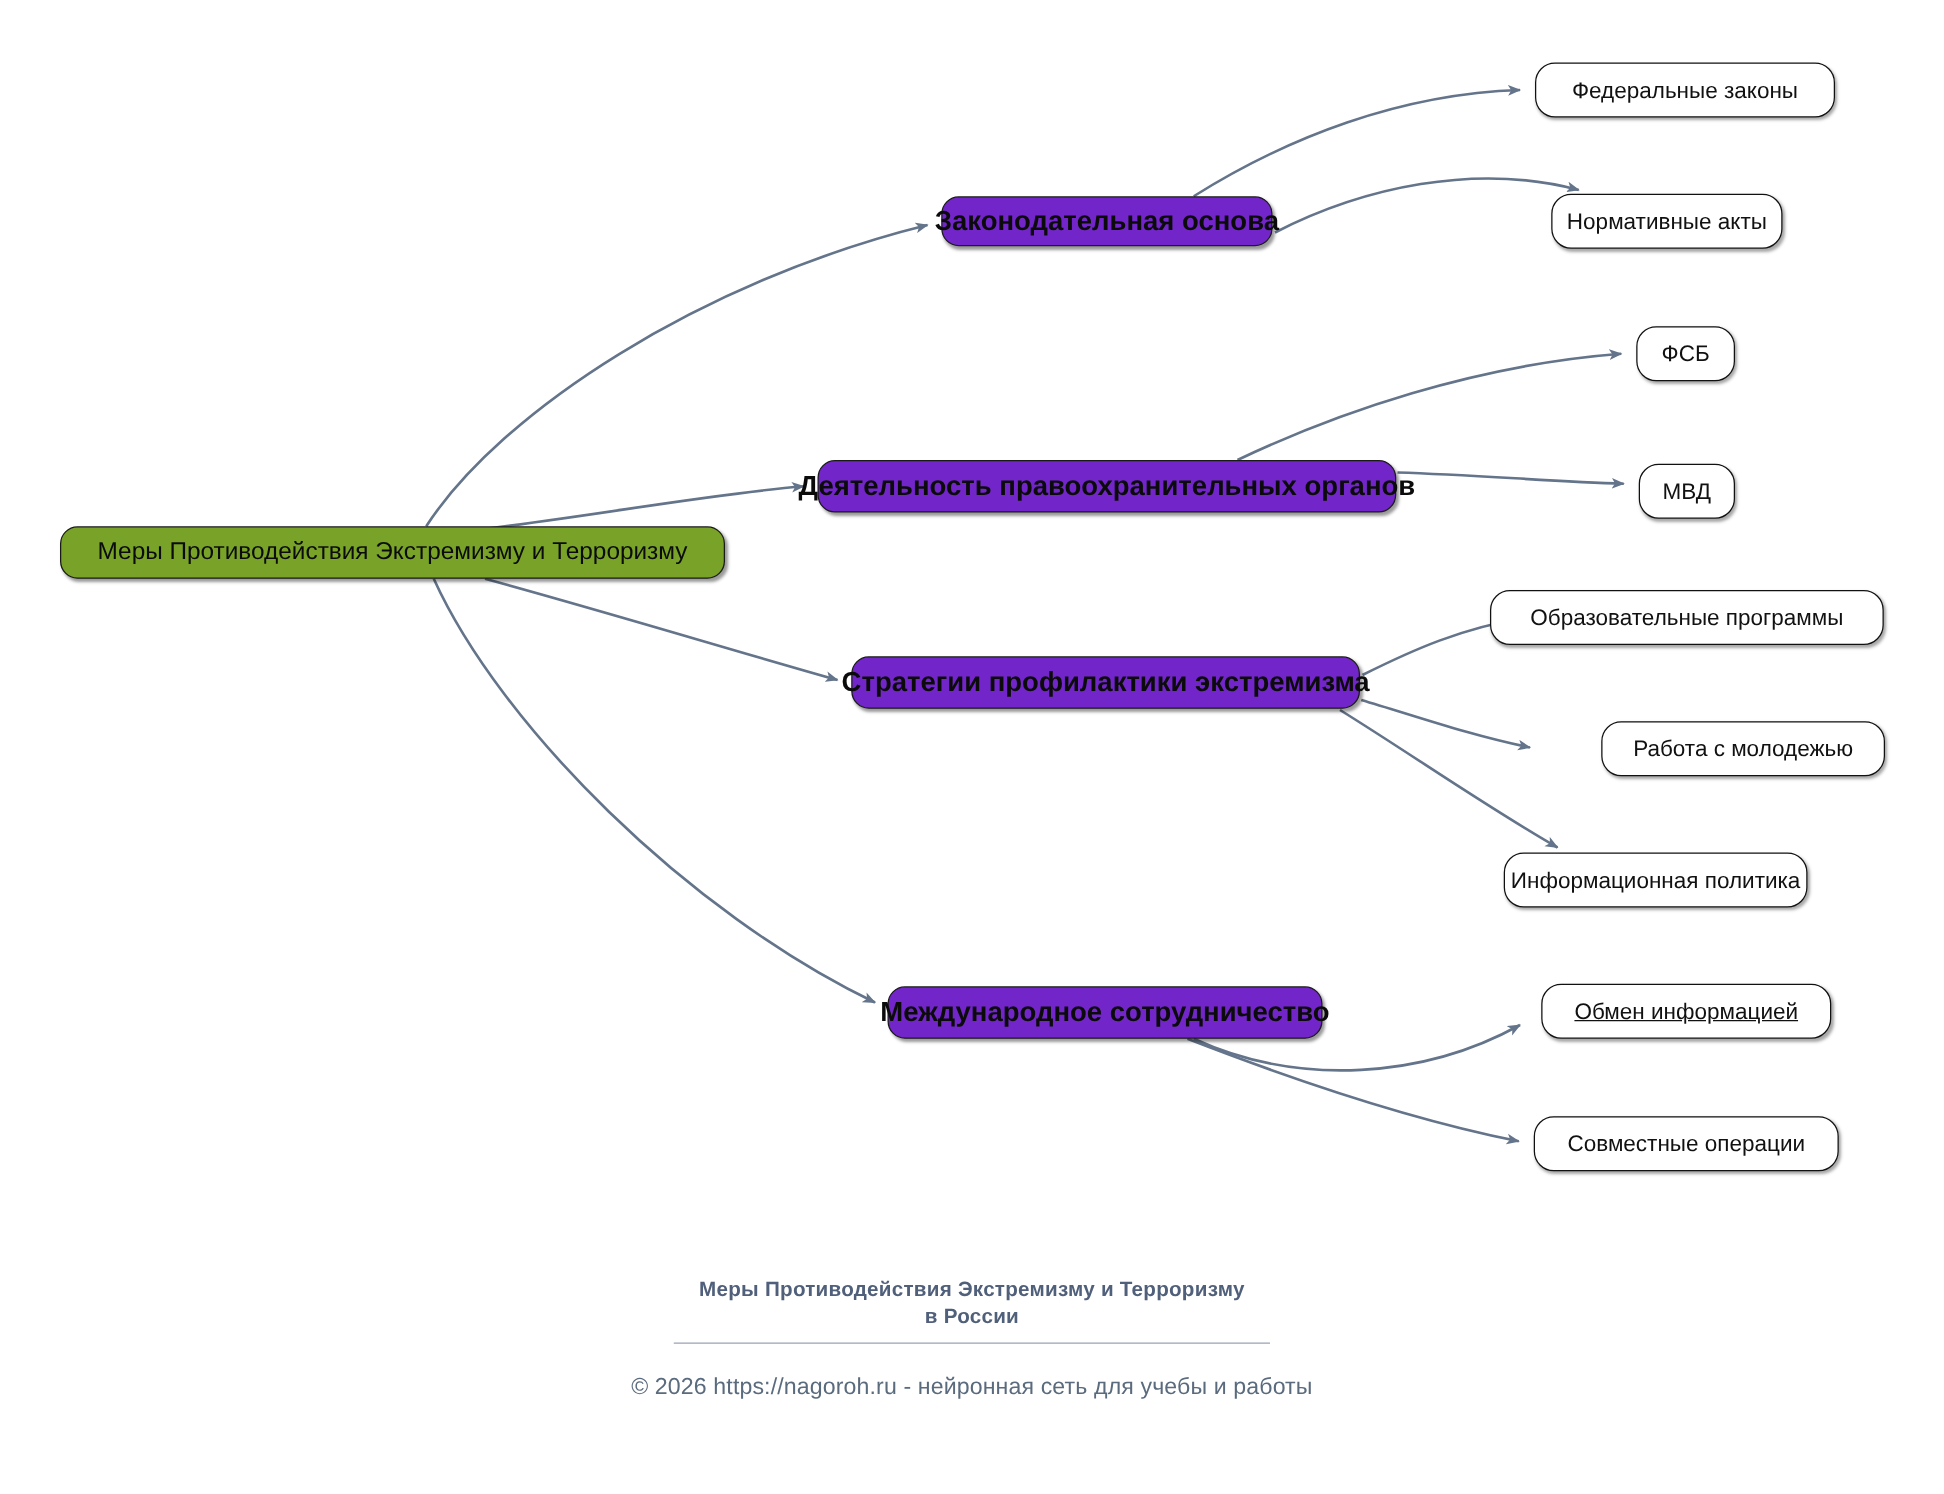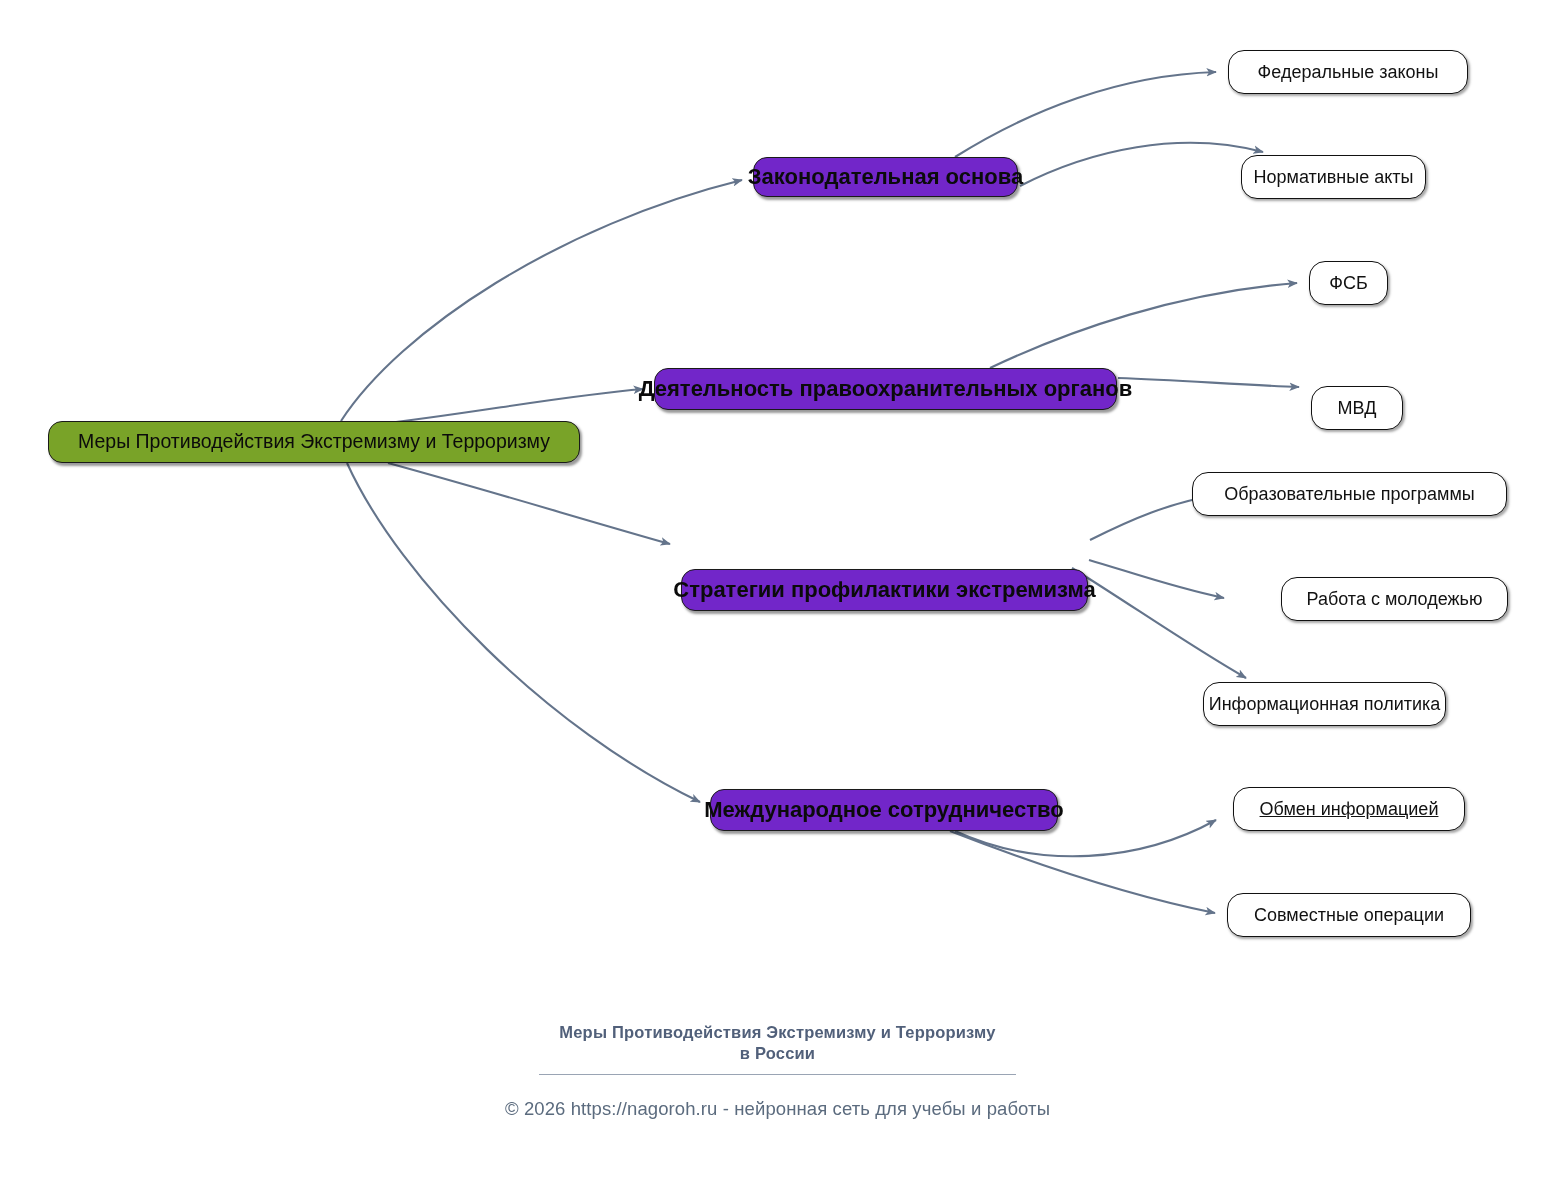--- a/index.html
+++ b/index.html
@@ -122,23 +122,23 @@
   </svg>
 
   <div class="node node-root" style="left:48px; top:421px; width:532px; height:42px;">Меры Противодействия Экстремизму и Терроризму</div>
 
   <div class="node node-branch" style="left:753px; top:157px; width:265px; height:40px;">Законодательная основа</div>
   <div class="node node-leaf" style="left:1228px; top:50px; width:240px; height:44px;">Федеральные законы</div>
   <div class="node node-leaf" style="left:1241px; top:155px; width:185px; height:44px;">Нормативные акты</div>
 
   <div class="node node-branch" style="left:654px; top:368px; width:463px; height:42px;">Деятельность правоохранительных органов</div>
   <div class="node node-leaf" style="left:1309px; top:261px; width:79px; height:44px;">ФСБ</div>
-  <div class="node node-leaf" style="left:1311px; top:386px; width:92px; height:44px;">МВД</div>
+  <div class="node node-leaf" style="left:1311px; top:371px; width:77px; height:44px;">МВД</div>
 
-  <div class="node node-branch" style="left:681px; top:525px; width:407px; height:42px;margin-top:44px;">Стратегии профилактики экстремизма</div>
+  <div class="node node-branch" style="left:681px; top:525px; width:407px; height:42px;">Стратегии профилактики экстремизма</div>
   <div class="node node-leaf" style="left:1192px; top:472px; width:315px; height:44px;">Образовательные программы</div>
   <div class="node node-leaf" style="left:1236px; top:577px; width:227px; height:44px;margin-left:45px;">Работа с молодежью</div>
   <div class="node node-leaf" style="left:1203px; top:682px; width:243px; height:44px;">Информационная политика</div>
 
   <div class="node node-branch" style="left:710px; top:789px; width:348px; height:42px;">Международное сотрудничество</div>
   <div class="node node-leaf" style="left:1233px; top:787px; width:232px; height:44px;text-decoration:underline;">Обмен информацией</div>
   <div class="node node-leaf" style="left:1227px; top:893px; width:244px; height:44px;">Совместные операции</div>
 
   <div class="footer footer-title">
     <div>Меры Противодействия Экстремизму и Терроризму</div>

